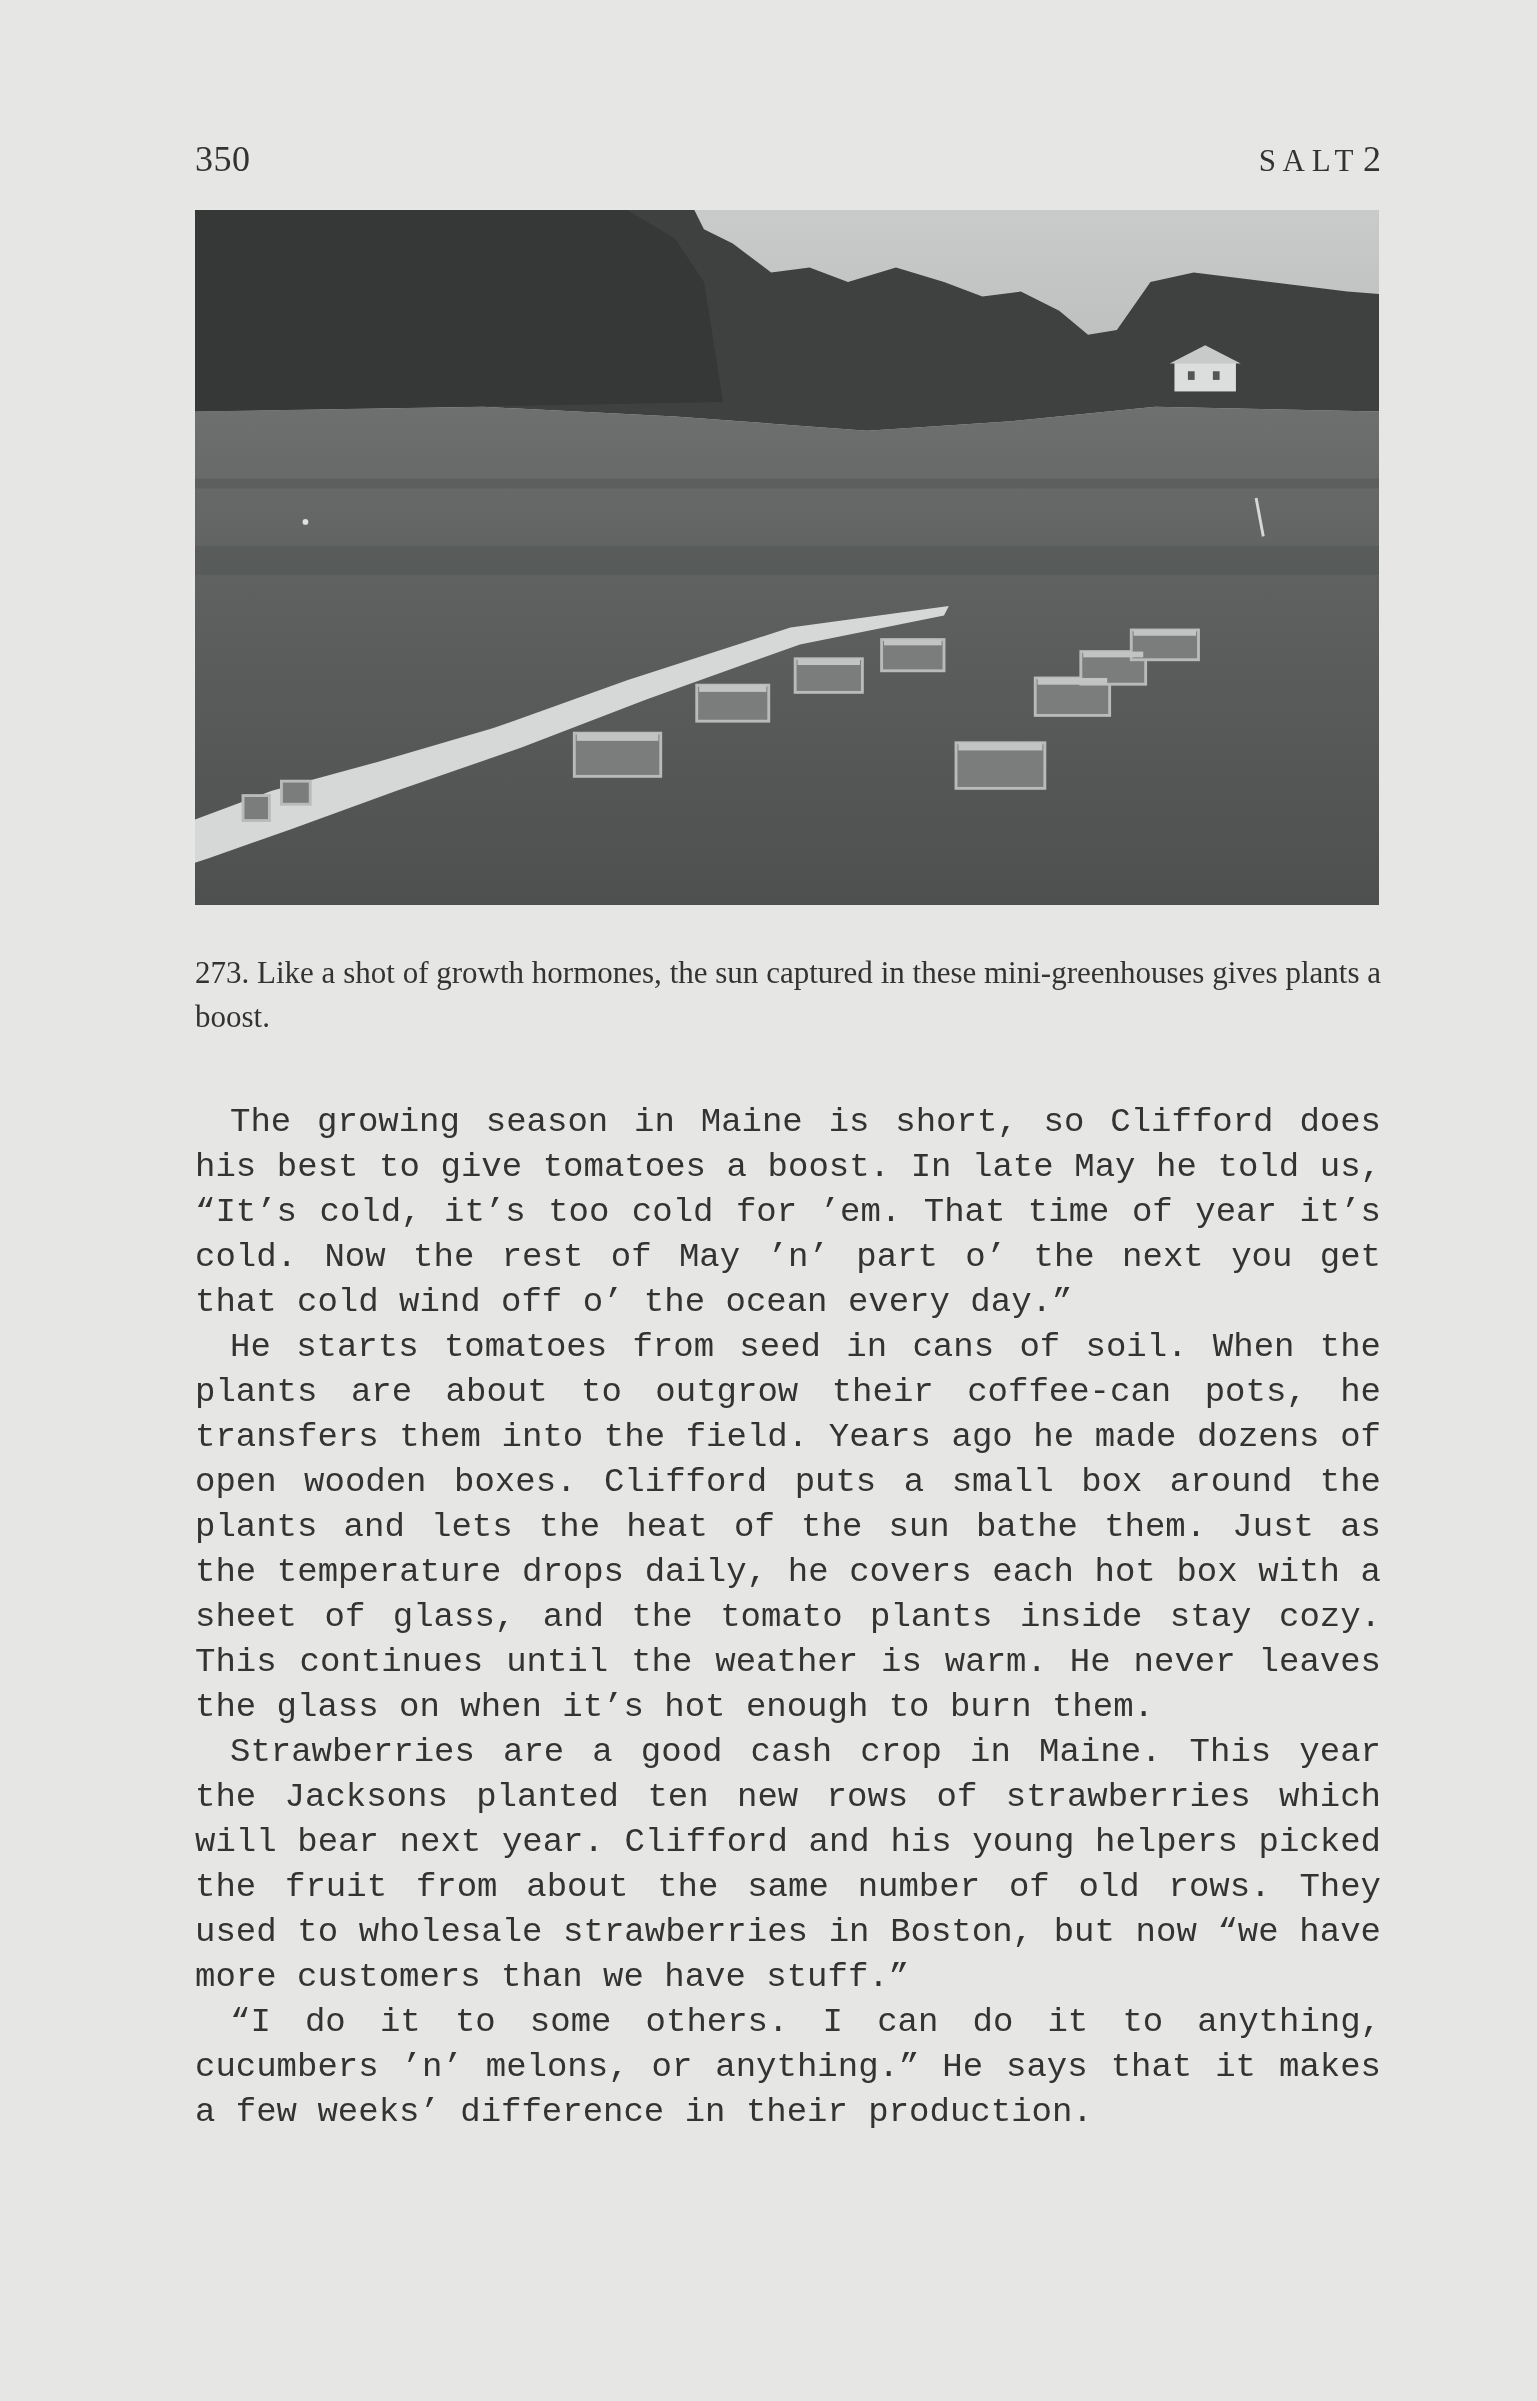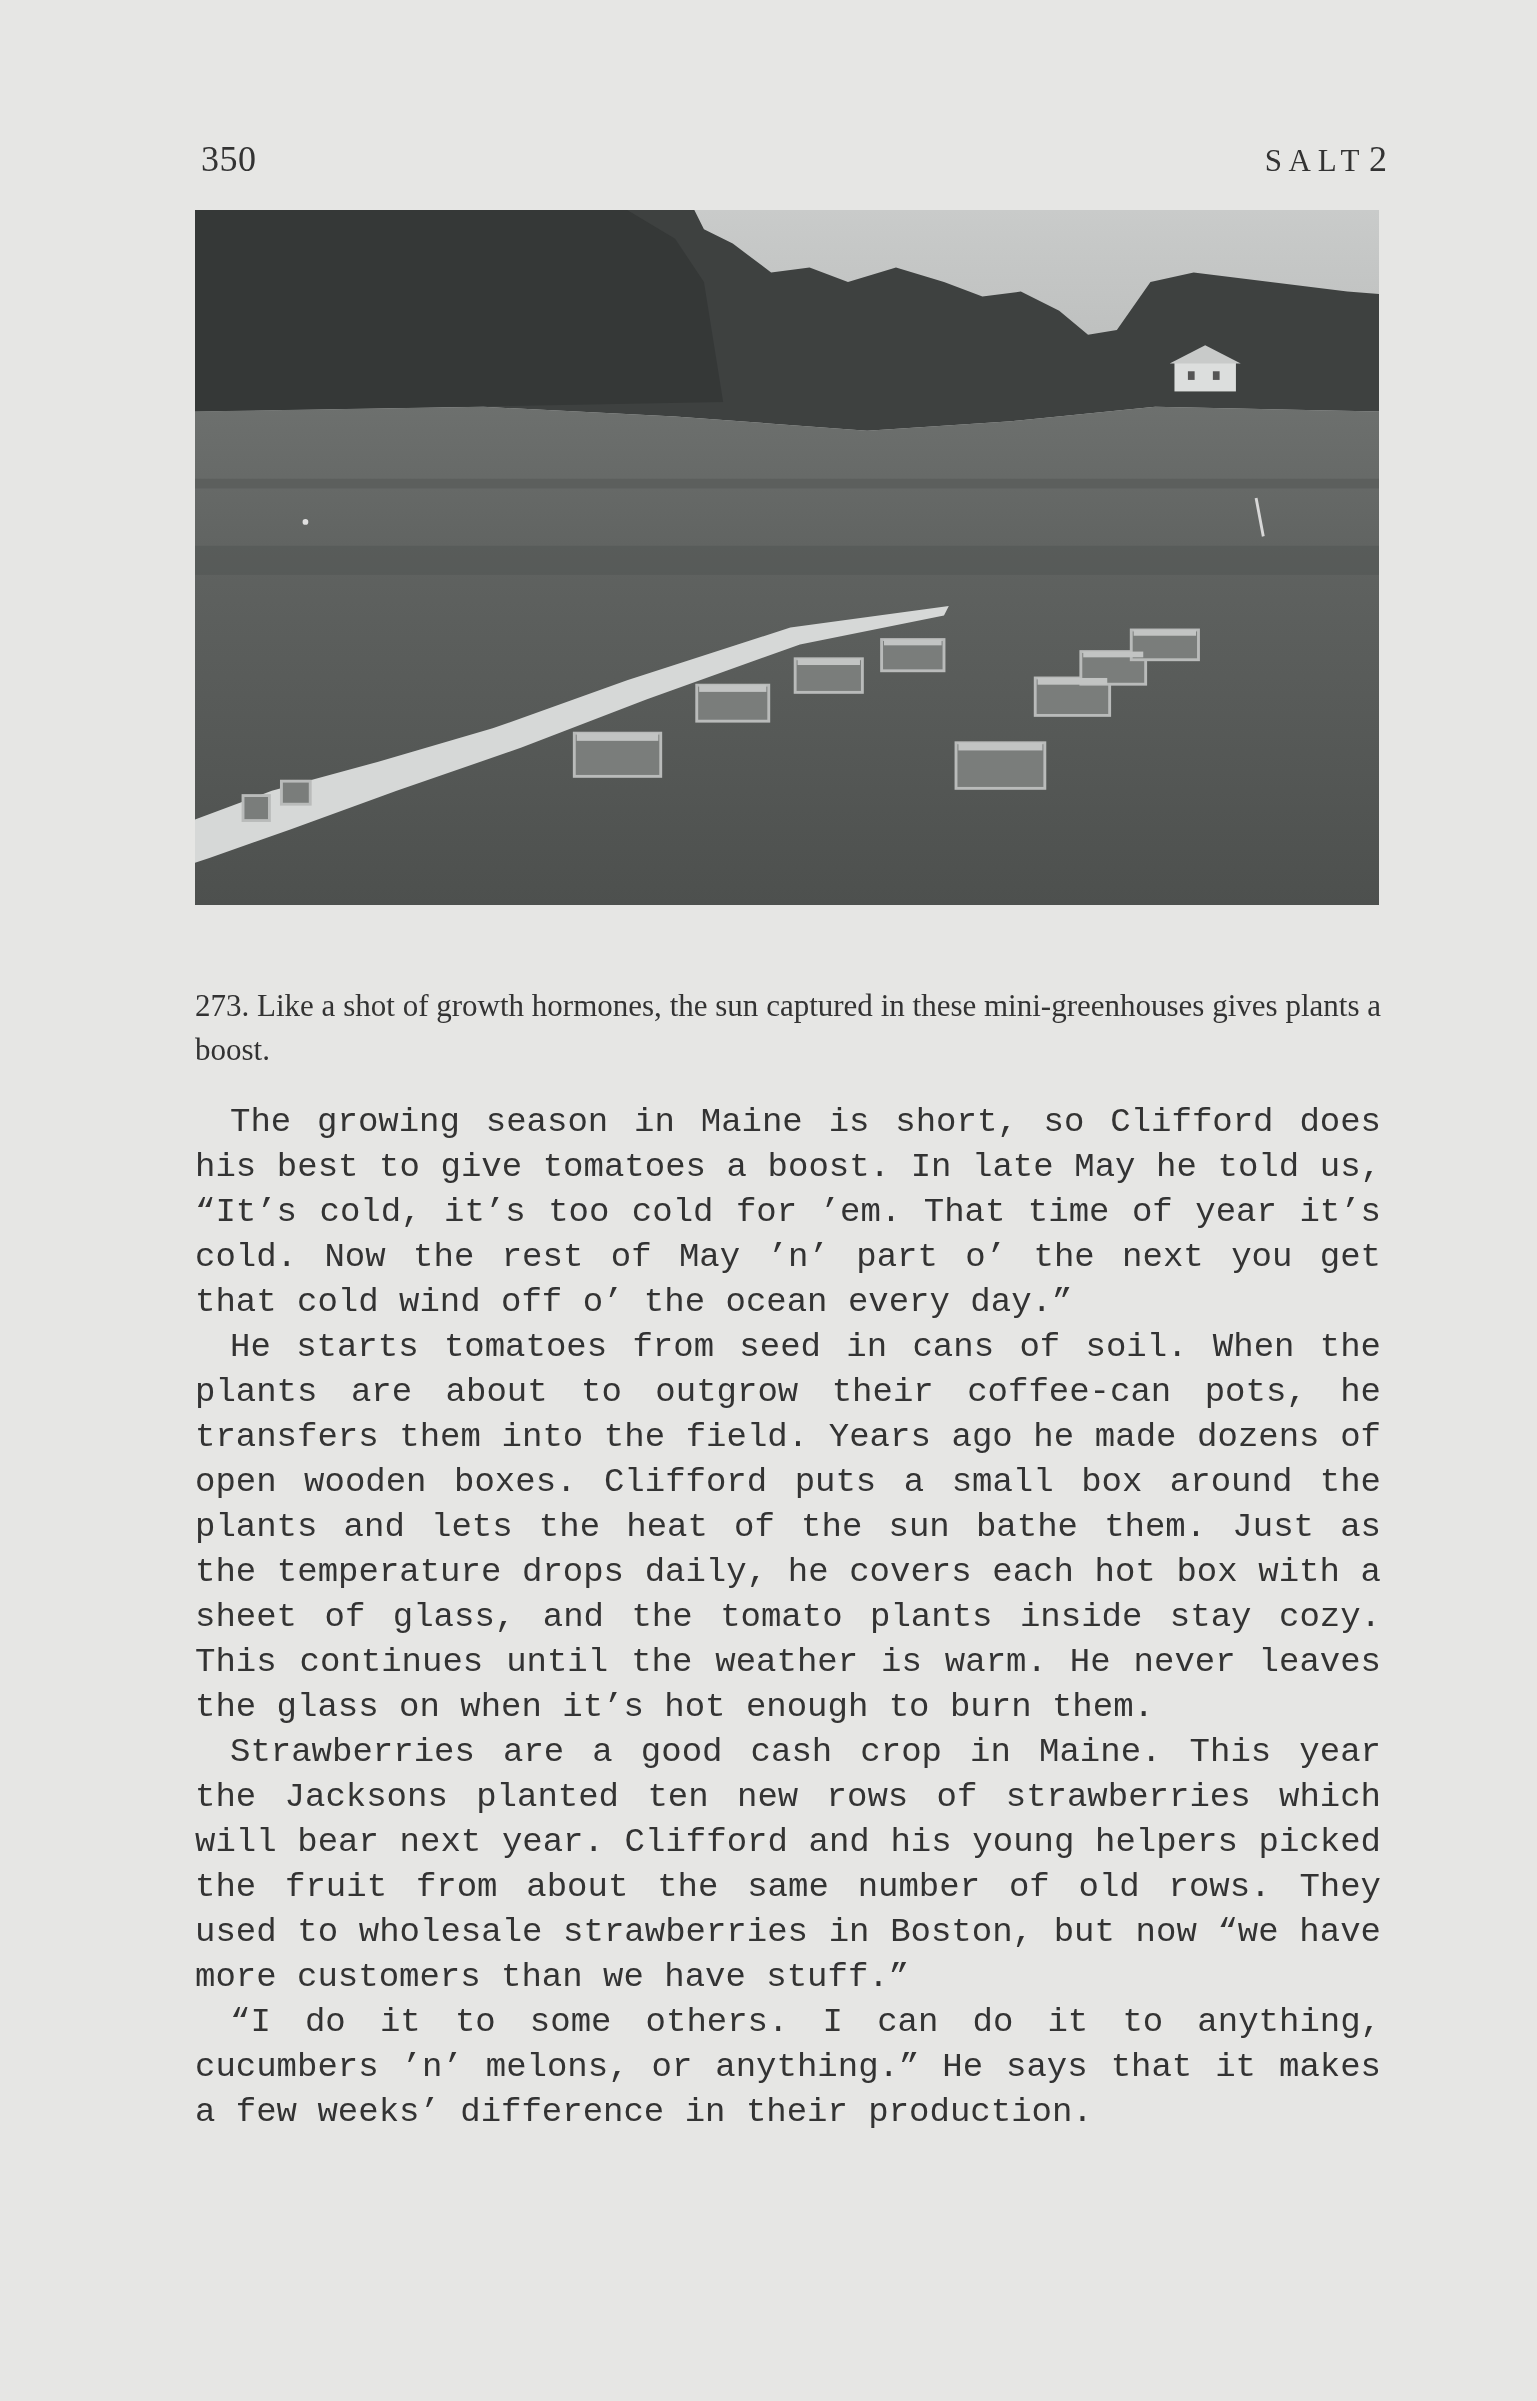--- a/index.html
+++ b/index.html
@@ -5,35 +5,35 @@
     html, body { margin: 0; padding: 0; }
     body {
       width: 1538px; height: 2401px;
       background: #e6e6e4;
       position: relative;
       overflow: hidden;
       font-family: "Liberation Serif", "DejaVu Serif", serif;
       color: #333333;
     }
     .header {
-      position: absolute; left: 201px; top: 130px; width: 1186px; height: 58px;
+      position: absolute; left: 195px; top: 130px; width: 1186px; height: 58px;
       display: flex; justify-content: space-between; align-items: center;
     }
     .page-number { font-size: 36px; letter-spacing: 0.5px; }
     .running-head { font-size: 31px; letter-spacing: 6.7px; font-variant: small-caps; text-align: center; }
     .running-head .vol { font-size: 36px; letter-spacing: 0; margin-left: 2.9px; }
 
     .photo {
       position: absolute; left: 195px; top: 210px; width: 1184px; height: 695px;
       overflow: hidden; background: #5c5e5d;
     }
     .photo svg { display: block; width: 100%; height: 100%; }
 
     .caption {
-      position: absolute; left: 195px; top: 984px; width: 1186px;
+      position: absolute; left: 195px; top: 951px; width: 1186px;
       font-size: 31px; line-height: 44px; text-align: justify;
       text-align-last: left;
     }
     .body-text {
       position: absolute; left: 195px; top: 1100px; width: 1186px;
       font-size: 34px; line-height: 45px;
     }
     .body-text p { margin: 0; text-align: justify; }
     .body-text p.indent { text-indent: 35px; font-family: Liberation Mono, monospace; }
   </style>

